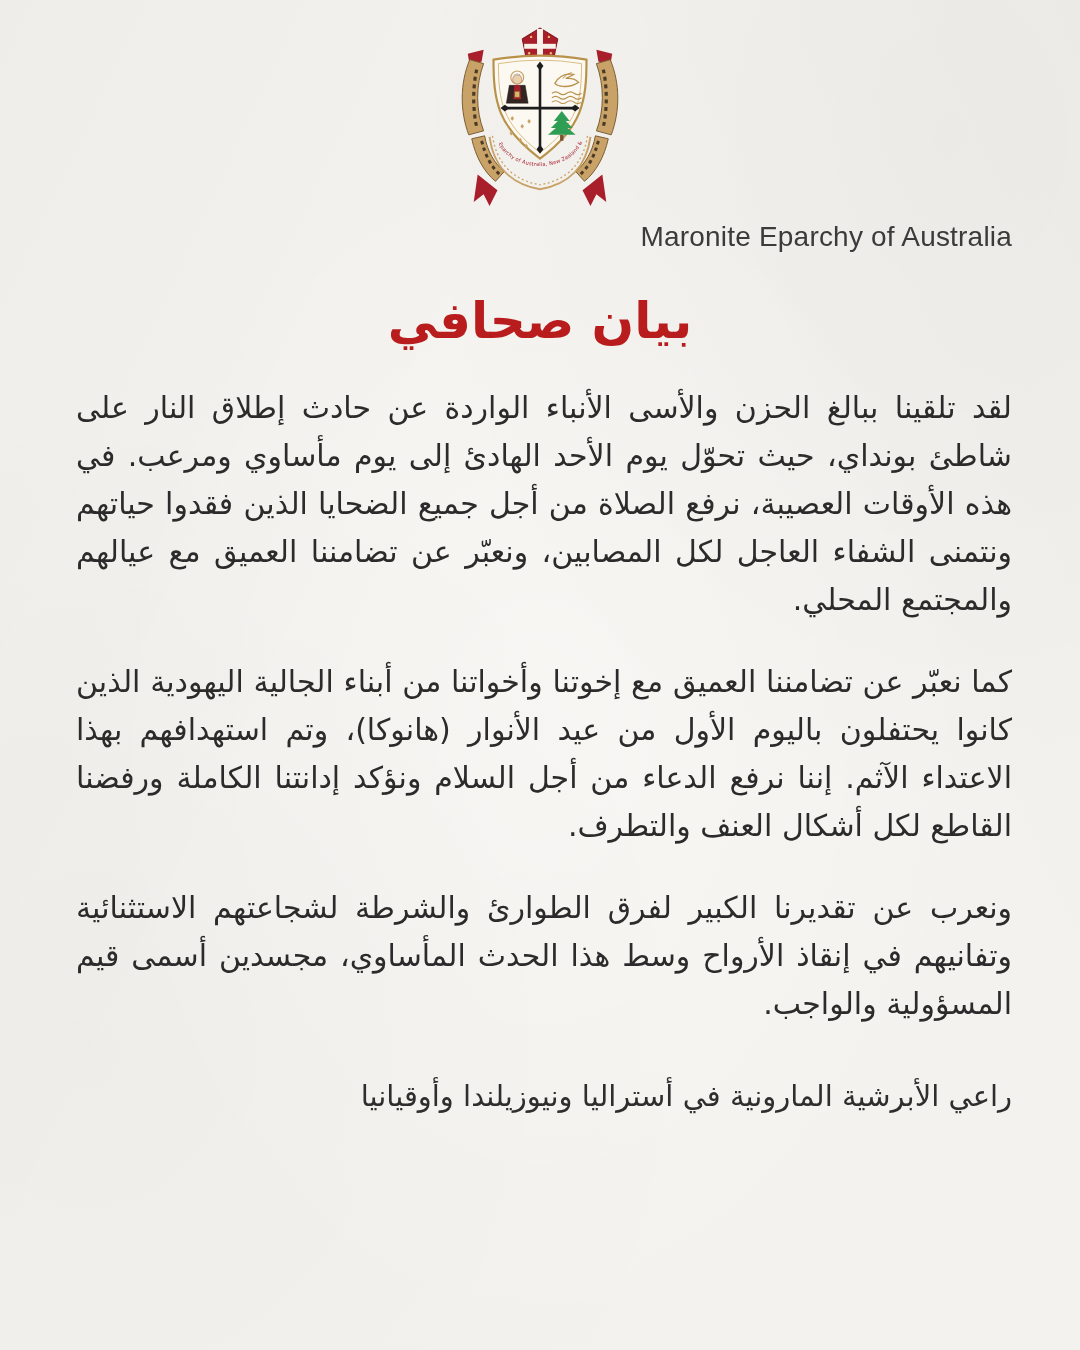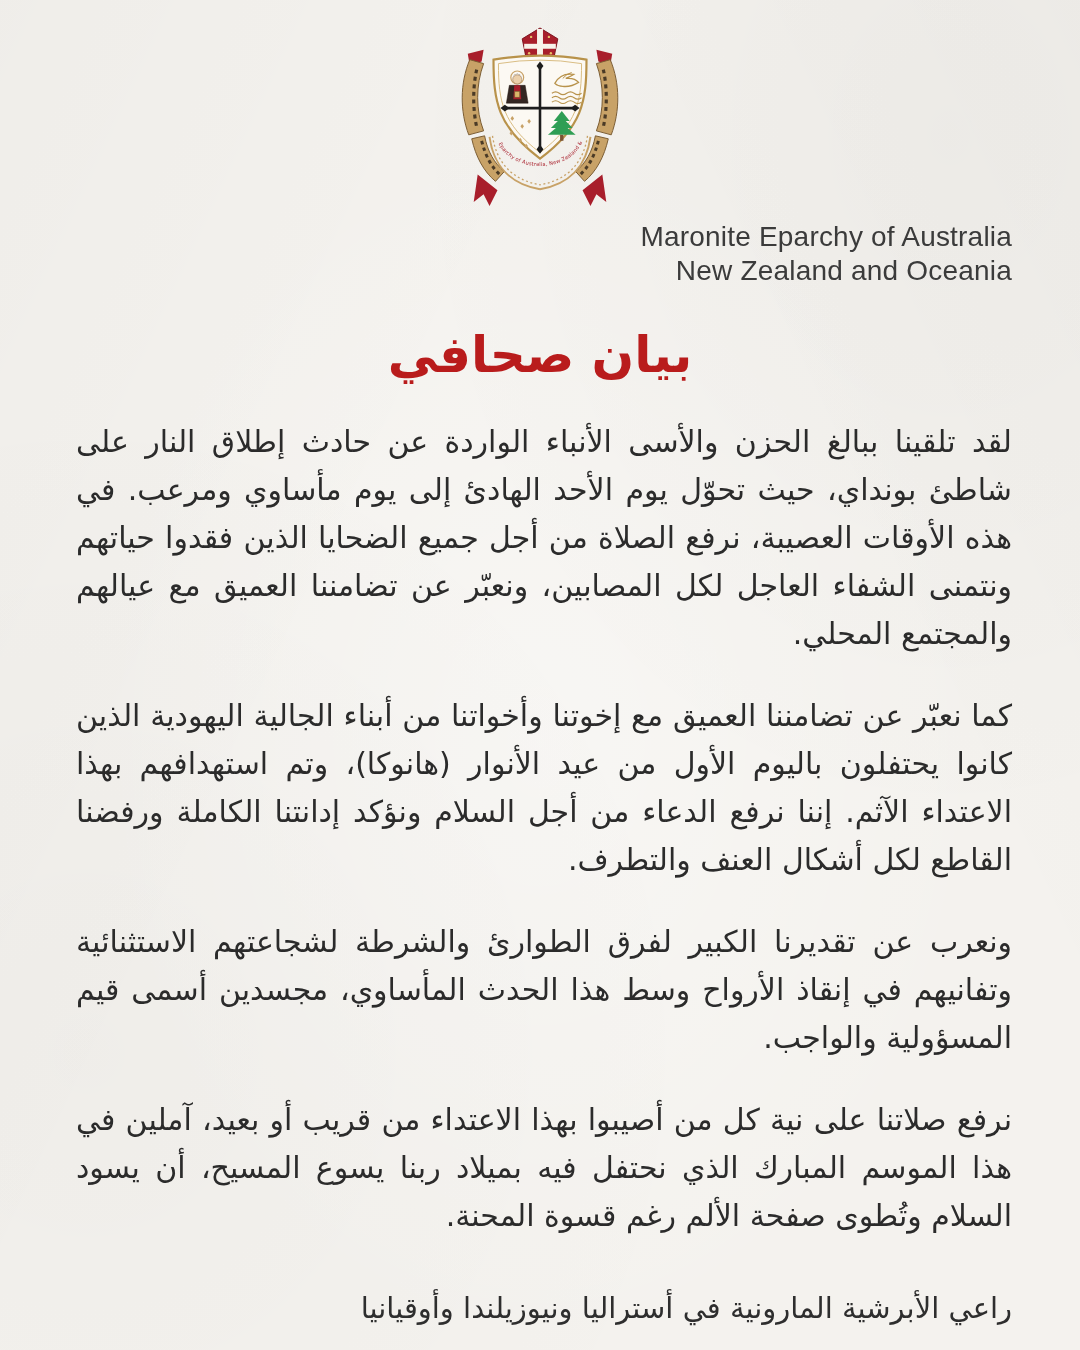--- a/index.html
+++ b/index.html
@@ -132,27 +132,25 @@
       <path d="M67,111 C71,139 88,156 115,160.5" fill="none" stroke="#c8a267" stroke-width="1.3" stroke-dasharray="2 2.6"></path>
       <path d="M163,111 C159,139 142,156 115,160.5" fill="none" stroke="#c8a267" stroke-width="1.3" stroke-dasharray="2 2.6"></path>
       <text font-size="5.2" fill="#a81e2b" letter-spacing="0.2" text-anchor="middle">
         <textPath href="#crestArc" startOffset="50%">Maronite Eparchy of Australia, New Zealand &amp; Oceania</textPath>
       </text>
     </svg>
   </div>
 
   <div class="org-name">
     <div>Maronite Eparchy of Australia</div>
-    <div>New Zealand and Oceania</div>
   </div>
 
   <div class="statement-title">بيان صحافي</div>
 
   <p class="body-par first">لقد تلقينا ببالغ الحزن والأسى الأنباء الواردة عن حادث إطلاق النار على شاطئ بونداي، حيث تحوّل يوم الأحد الهادئ إلى يوم مأساوي ومرعب. في هذه الأوقات العصيبة، نرفع الصلاة من أجل جميع الضحايا الذين فقدوا حياتهم ونتمنى الشفاء العاجل لكل المصابين، ونعبّر عن تضامننا العميق مع عيالهم والمجتمع المحلي.</p>
   <p class="body-par">كما نعبّر عن تضامننا العميق مع إخوتنا وأخواتنا من أبناء الجالية اليهودية الذين كانوا يحتفلون باليوم الأول من عيد الأنوار (هانوكا)، وتم استهدافهم بهذا الاعتداء الآثم. إننا نرفع الدعاء من أجل السلام ونؤكد إدانتنا الكاملة ورفضنا القاطع لكل أشكال العنف والتطرف.</p>
   <p class="body-par">ونعرب عن تقديرنا الكبير لفرق الطوارئ والشرطة لشجاعتهم الاستثنائية وتفانيهم في إنقاذ الأرواح وسط هذا الحدث المأساوي، مجسدين أسمى قيم المسؤولية والواجب.</p>
-  <p class="body-par">نرفع صلاتنا على نية كل من أصيبوا بهذا الاعتداء من قريب أو بعيد، آملين في هذا الموسم المبارك الذي نحتفل فيه بميلاد ربنا يسوع المسيح، أن يسود السلام وتُطوى صفحة الألم رغم قسوة المحنة.</p>
 
   <div class="signature">
     <div>راعي الأبرشية المارونية في أستراليا ونيوزيلندا وأوقيانيا</div>
   </div>
 
 </div>
 
 </body></html>

